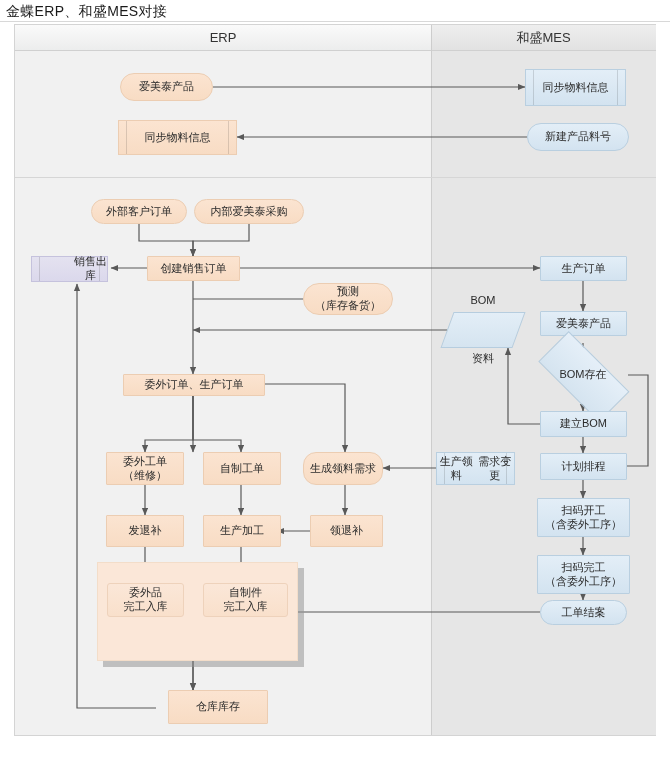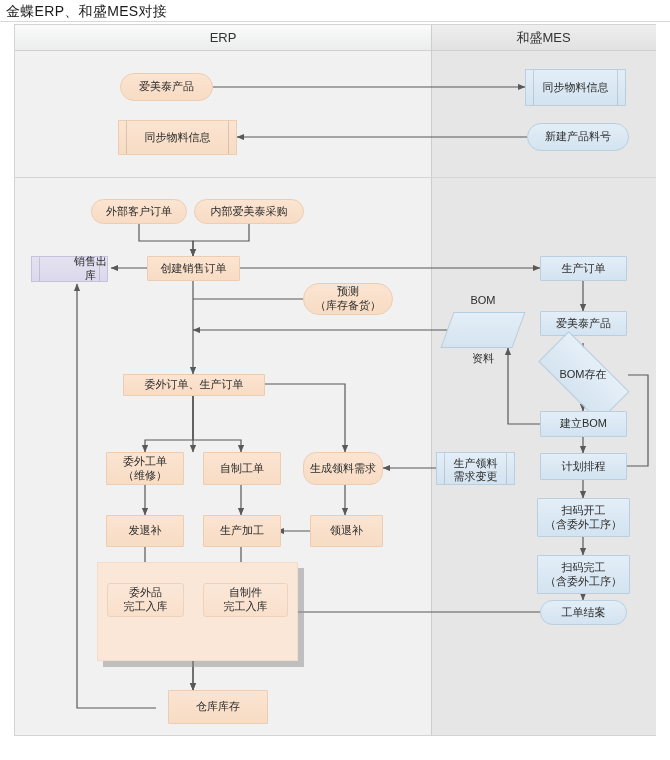--- a/index.html
+++ b/index.html
@@ -296,21 +296,21 @@
   </div>
 
   <div class="node blue rect" style="left:540px;top:411px;width:87px;height:26px;">
     <span>建立BOM</span>
   </div>
 
   <div class="node blue rect" style="left:540px;top:453px;width:87px;height:27px;">
     <span>计划排程</span>
   </div>
 
-  <div class="node blue predef" style="left:436px;top:452px;width:79px;height:33px;flex-direction:column;justify-content:flex-end;">
+  <div class="node blue predef" style="left:436px;top:452px;width:79px;height:33px;flex-direction:row;">
     <span>生产领料</span>
     <span>需求变更</span>
   </div>
 
   <div class="node blue rect" style="left:537px;top:498px;width:93px;height:39px;flex-direction:column;">
     <span>扫码开工</span>
     <span>（含委外工序）</span>
   </div>
 
   <div class="node blue rect" style="left:537px;top:555px;width:93px;height:39px;flex-direction:column;">

